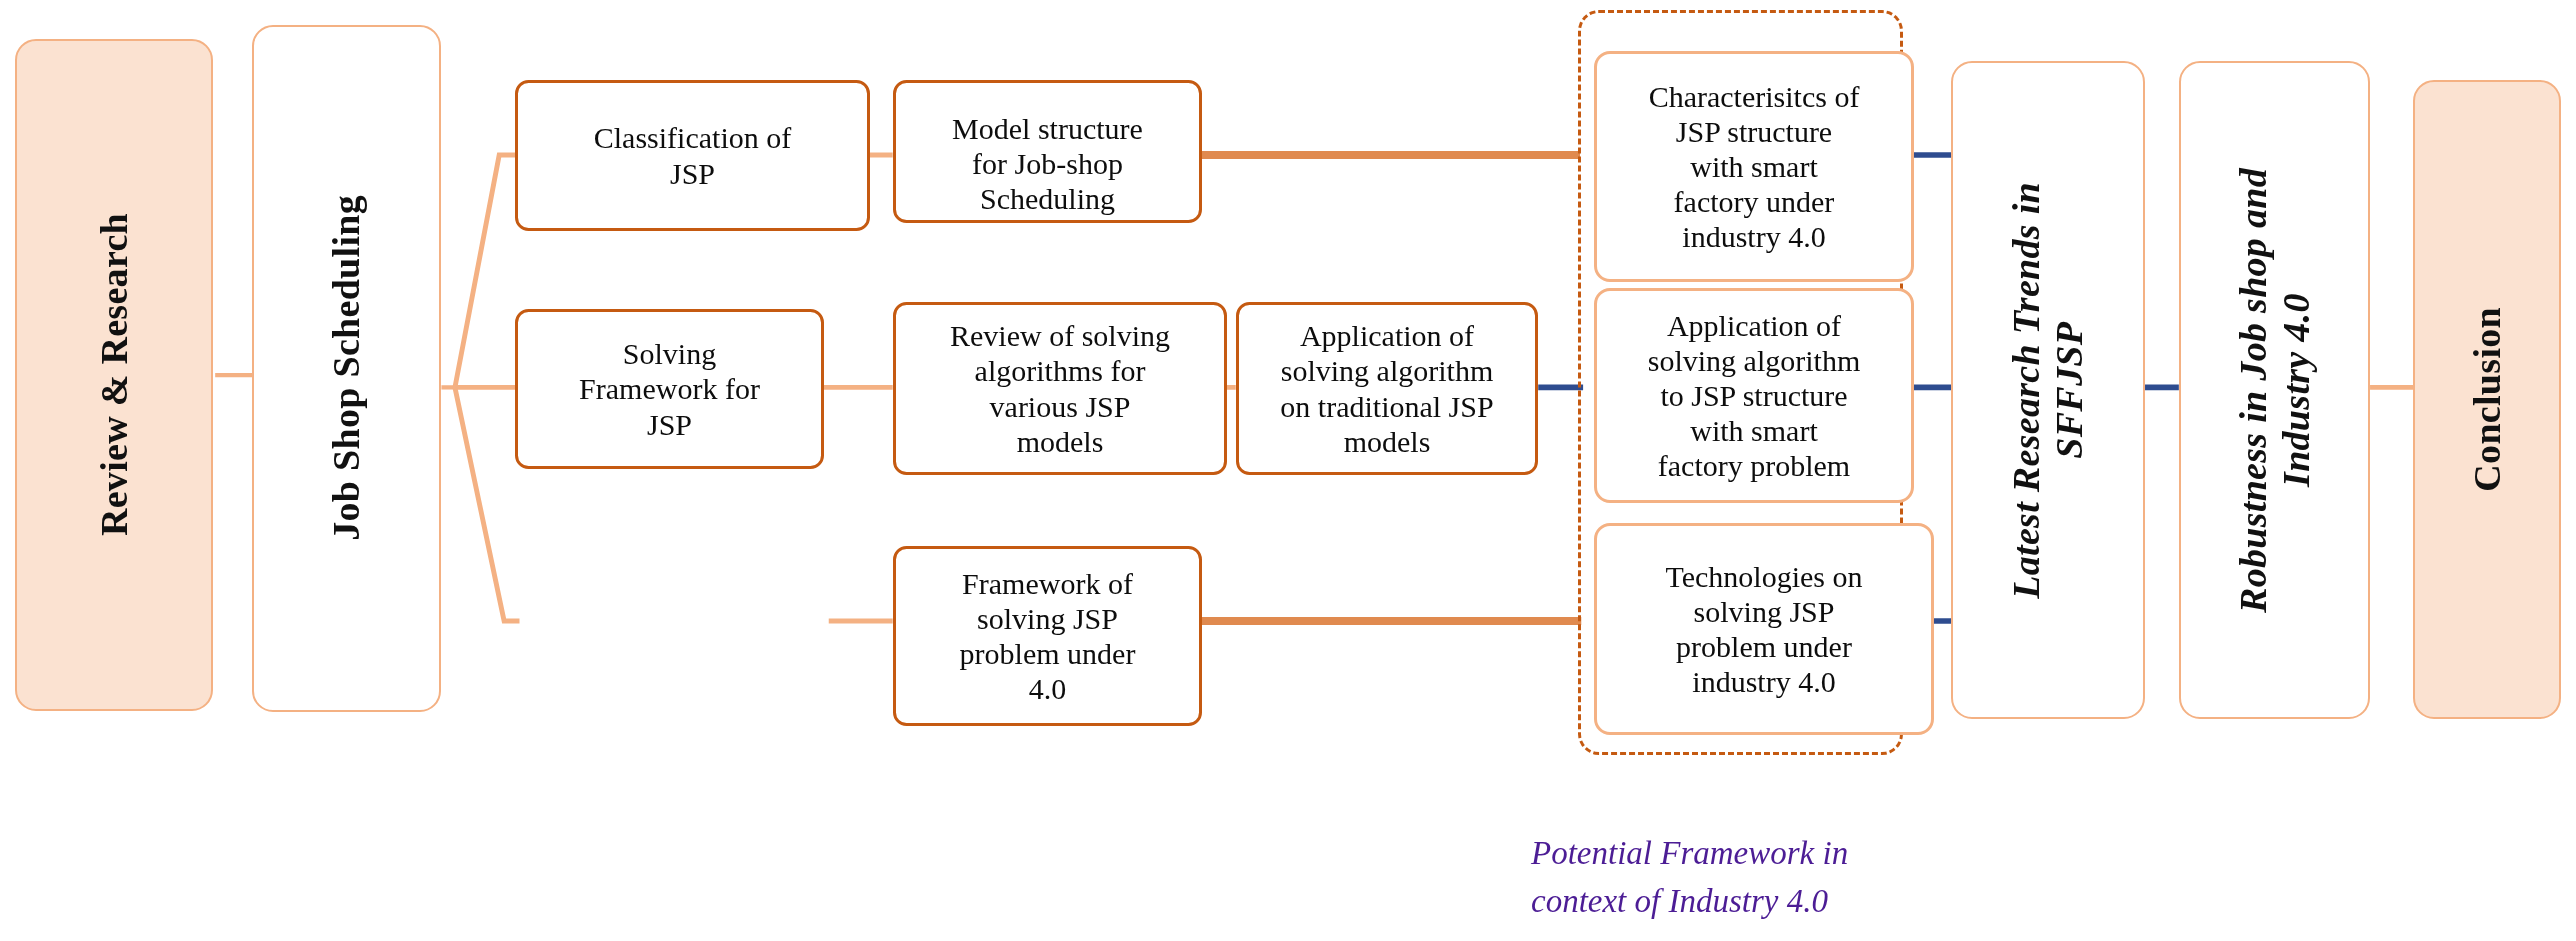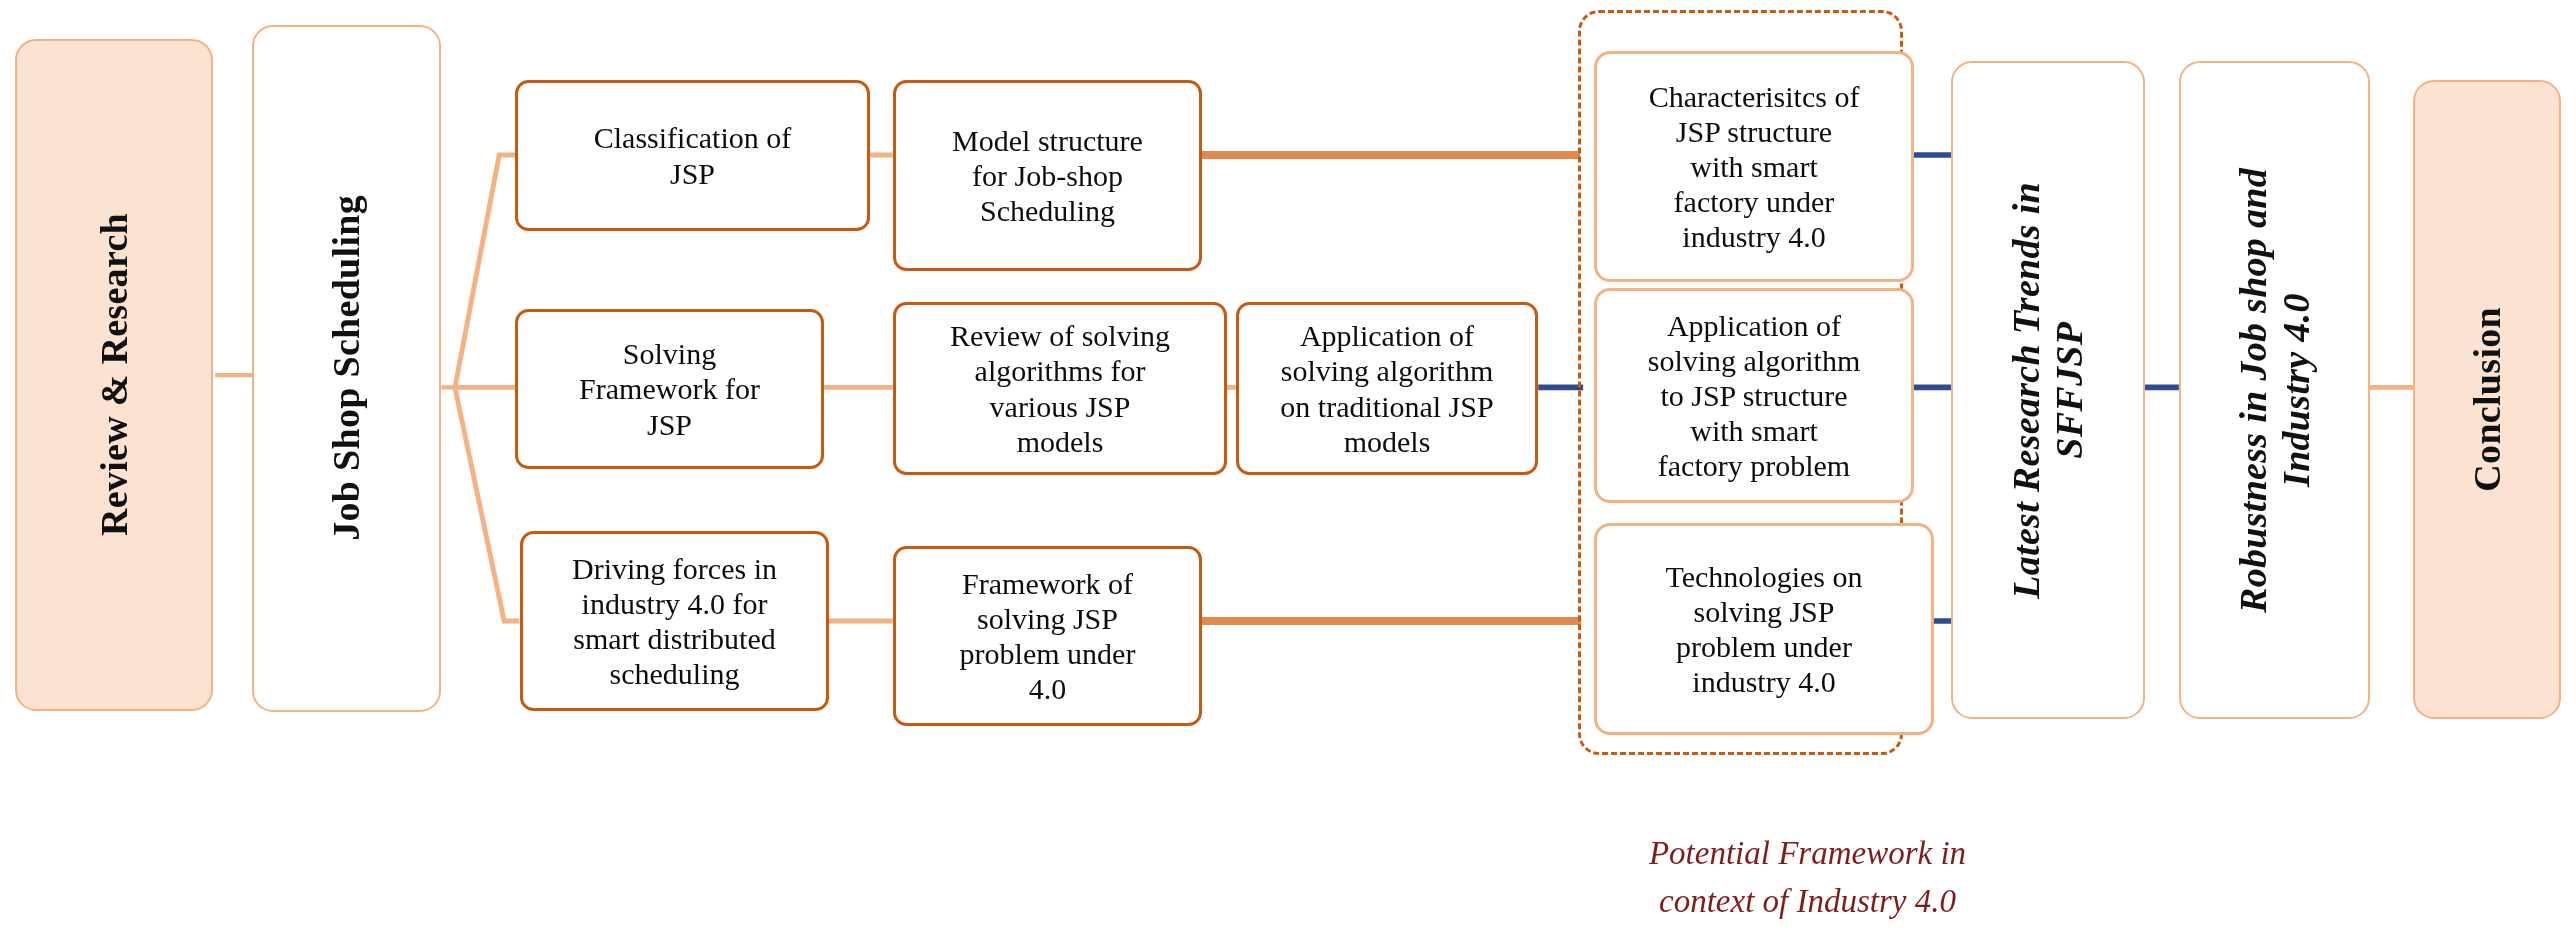--- a/index.html
+++ b/index.html
@@ -79,23 +79,23 @@
     border-radius:21px;
     background:transparent;
     z-index:2;
   }
 
   .caption{
     position:absolute;
     font-style:italic;
     font-size:33px;
     line-height:1.45;
-    color:#7f1d1d;
-    white-space:pre-line;
-    text-align:center;
+    color:#4c1d95;
+    white-space:pre-line;
+    text-align:left;
     z-index:3;
   }
 </style>
 </head>
 <body>
 
 <div id="stage">
 
   <svg class="lines" viewBox="0 0 4190 1532">
 
@@ -154,21 +154,21 @@
 
   <div class="node pillar filled" style="left:2413px;top:80px;width:148px;height:639px;">
     <span class="vtxt">Conclusion</span>
   </div>
 
   <div class="node card" style="left:515px;top:80px;width:355px;height:151px;">
     <span>Classification of
 JSP</span>
   </div>
 
-  <div class="node card" style="left:893px;top:80px;width:309px;height:191px;">
+  <div class="node card" style="left:893px;top:80px;width:309px;height:143px;align-items:flex-end;">
     <span>Model structure
 for Job-shop
 Scheduling</span>
   </div>
 
   <div class="node soft" style="left:1594px;top:43px;width:320px;height:231px;">
     <span>Characterisitcs of
 JSP structure
 with smart
 factory under
@@ -196,26 +196,20 @@
   </div>
 
   <div class="node soft" style="left:1594px;top:280px;width:320px;height:215px;">
     <span>Application of
 solving algorithm
 to JSP structure
 with smart
 factory problem</span>
   </div>
 
-  <div class="node card" style="left:520px;top:531px;width:309px;height:180px;">
-    <span>Driving forces in
-industry 4.0 for
-smart distributed
-scheduling</span>
-  </div>
 
   <div class="node card" style="left:893px;top:546px;width:309px;height:180px;">
     <span>Framework of
 solving JSP
 problem under
 4.0</span>
   </div>
 
   <div class="node soft" style="left:1594px;top:515px;width:340px;height:212px;">
     <span>Technologies on

